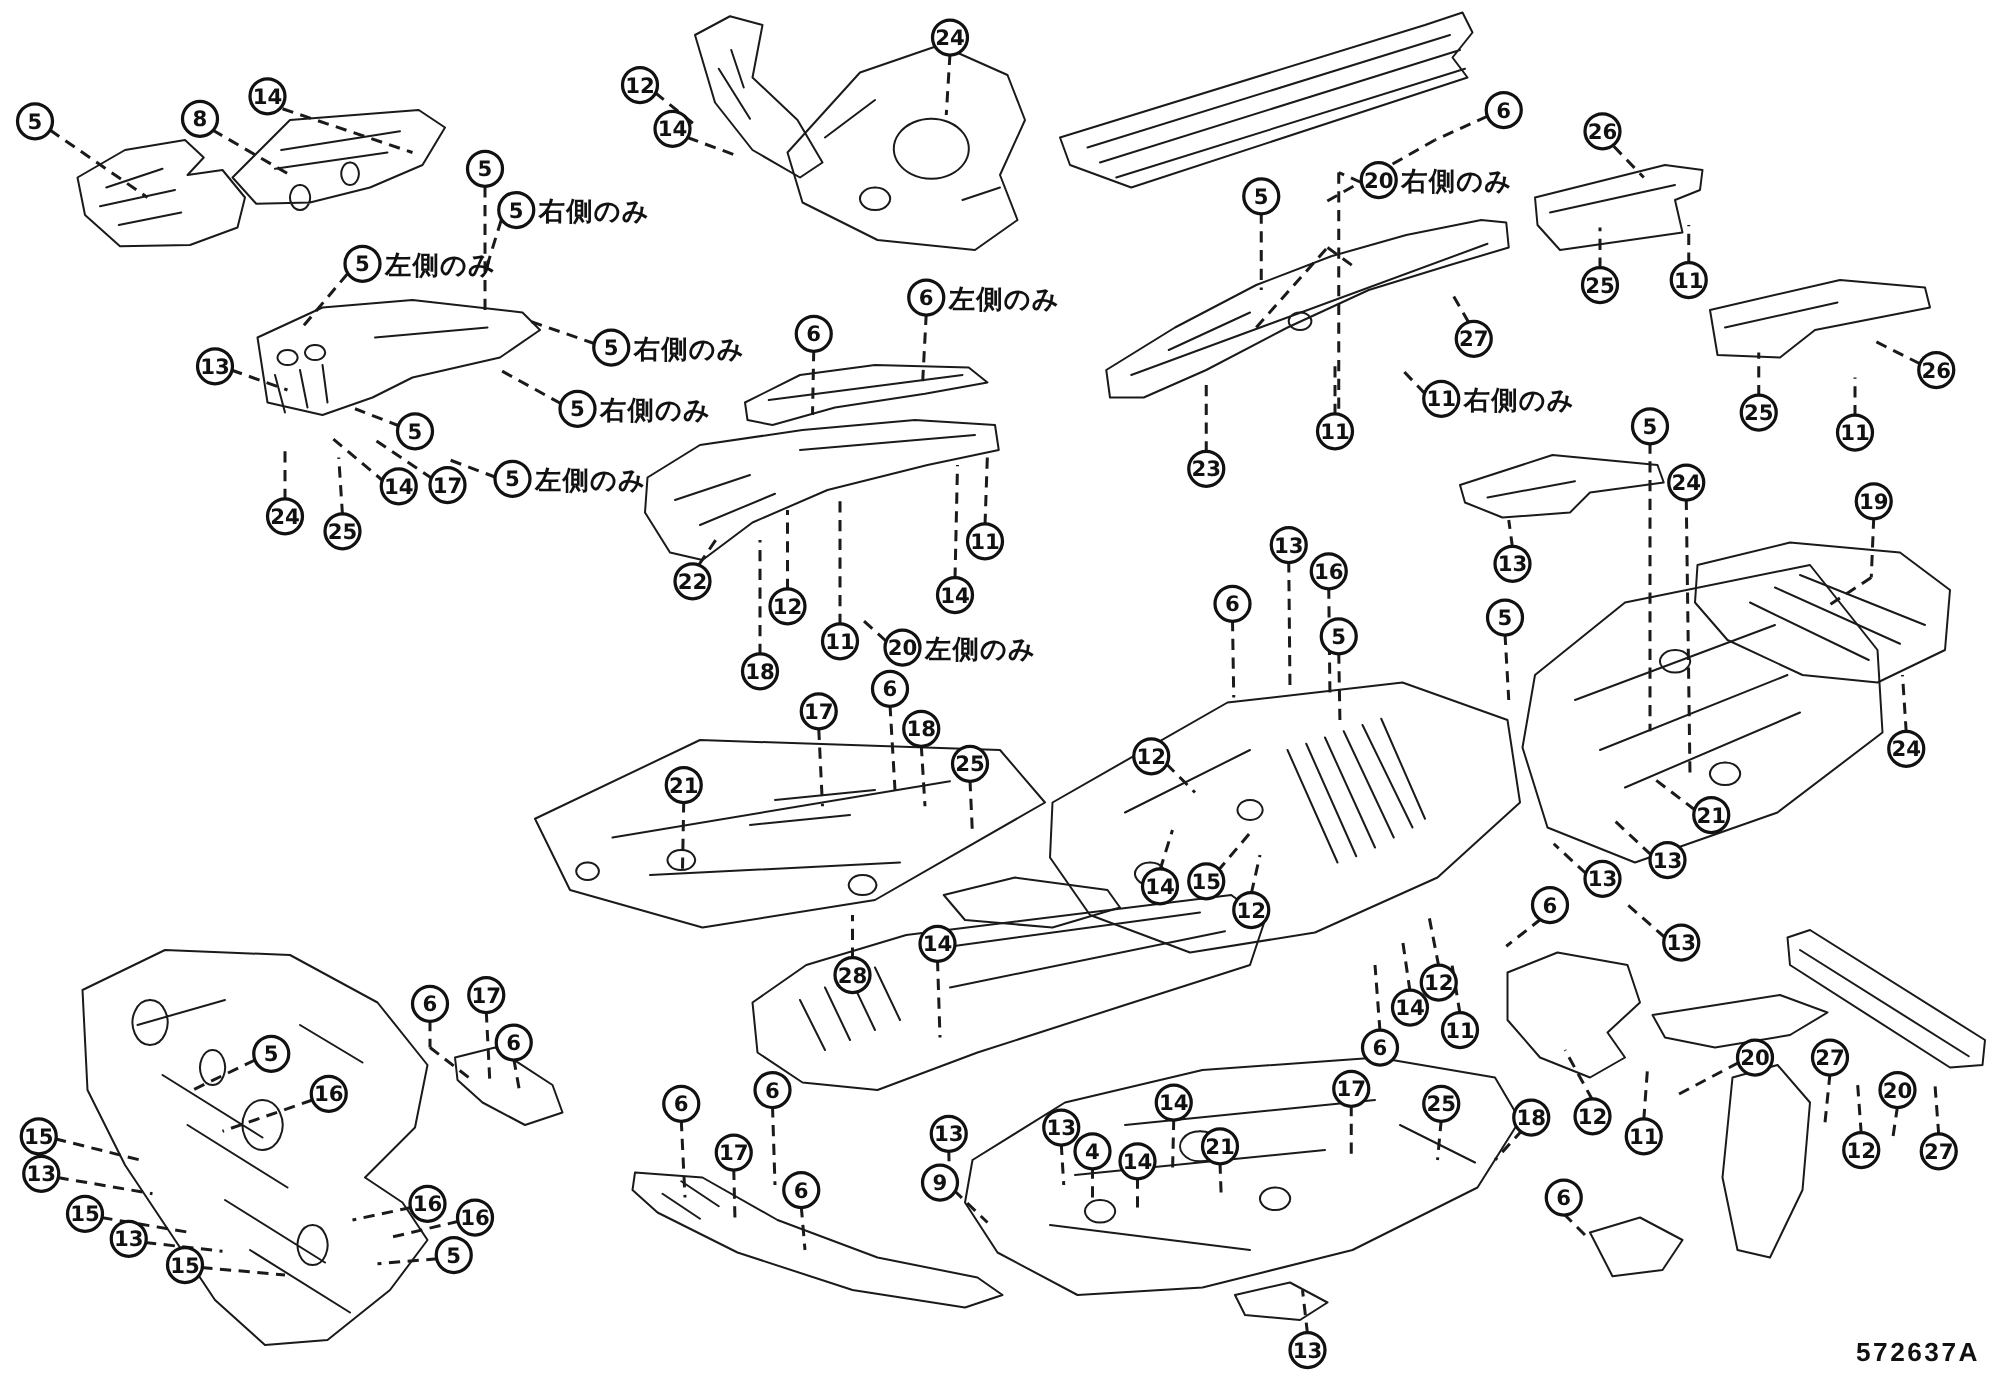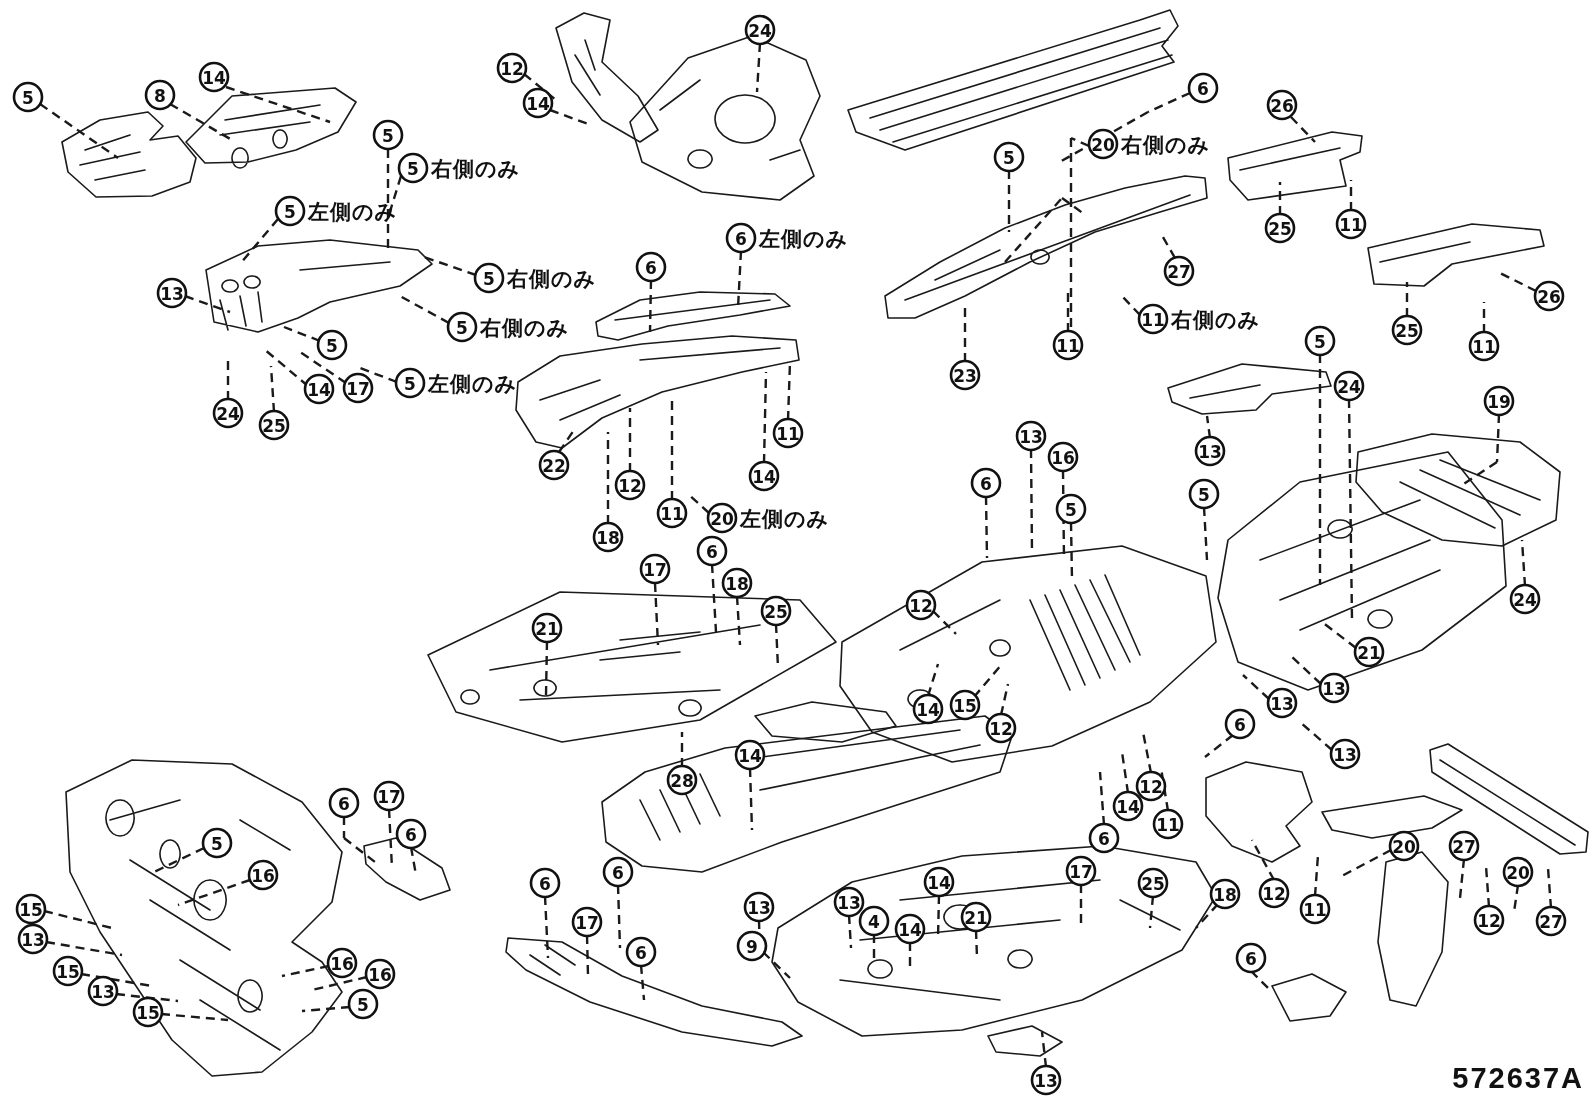--- a/index.html
+++ b/index.html
@@ -6,21 +6,21 @@
   #canvas{position:relative;width:1592px;height:1099px;background:#fff;overflow:hidden;
           font-family:"DejaVu Sans","Liberation Sans",sans-serif;}
   svg{position:absolute;left:0;top:0;}
   .part{fill:none;stroke:#1a1a1a;stroke-width:1.6;stroke-linejoin:round;stroke-linecap:round;}
   .leader{fill:none;stroke:#1a1a1a;stroke-width:2.4;stroke-dasharray:9 6;stroke-linecap:butt;}
   .co-circle{fill:#ffffff;stroke:#111111;stroke-width:2.6;}
   .co-num{font-family:"DejaVu Sans","Liberation Sans",sans-serif;font-weight:bold;font-size:17px;
           fill:#111;text-anchor:middle;dominant-baseline:central;}
   .co-note{font-family:"DejaVu Sans","Liberation Sans",sans-serif;font-weight:bold;font-size:21px;
            fill:#111;text-anchor:start;dominant-baseline:central;letter-spacing:1px;}
-  #figure-code{position:absolute;right:8px;bottom:4px;font-weight:bold;font-size:29px;color:#111;
+  #figure-code{position:absolute;right:8px;bottom:4px;font-weight:bold;font-size:21px;color:#111;
                letter-spacing:2px;font-family:"Liberation Sans","DejaVu Sans",sans-serif;}
 </style>
 </head>
 <body>
 
 <div id="canvas">
   <svg id="diagram-svg" width="1592" height="1099" viewBox="0 0 1592 1099">
     <g id="parts-layer">
         <path d="M62,142 L100,120 L148,112 L163,126 L150,140 L178,136 L196,158 L190,182 L152,196 L96,197 L68,172 Z M85,150 L130,135 M80,165 L140,152 M95,180 L145,170" class="part"></path>
         <path d="M186,142 L232,96 L335,88 L356,102 L338,132 L296,150 L248,162 L205,163 Z M225,120 L320,105 M220,135 L310,122 M240,148 a8,10 0 1,0 0.1,0 M280,130 a7,9 0 1,0 0.1,0" class="part"></path>

